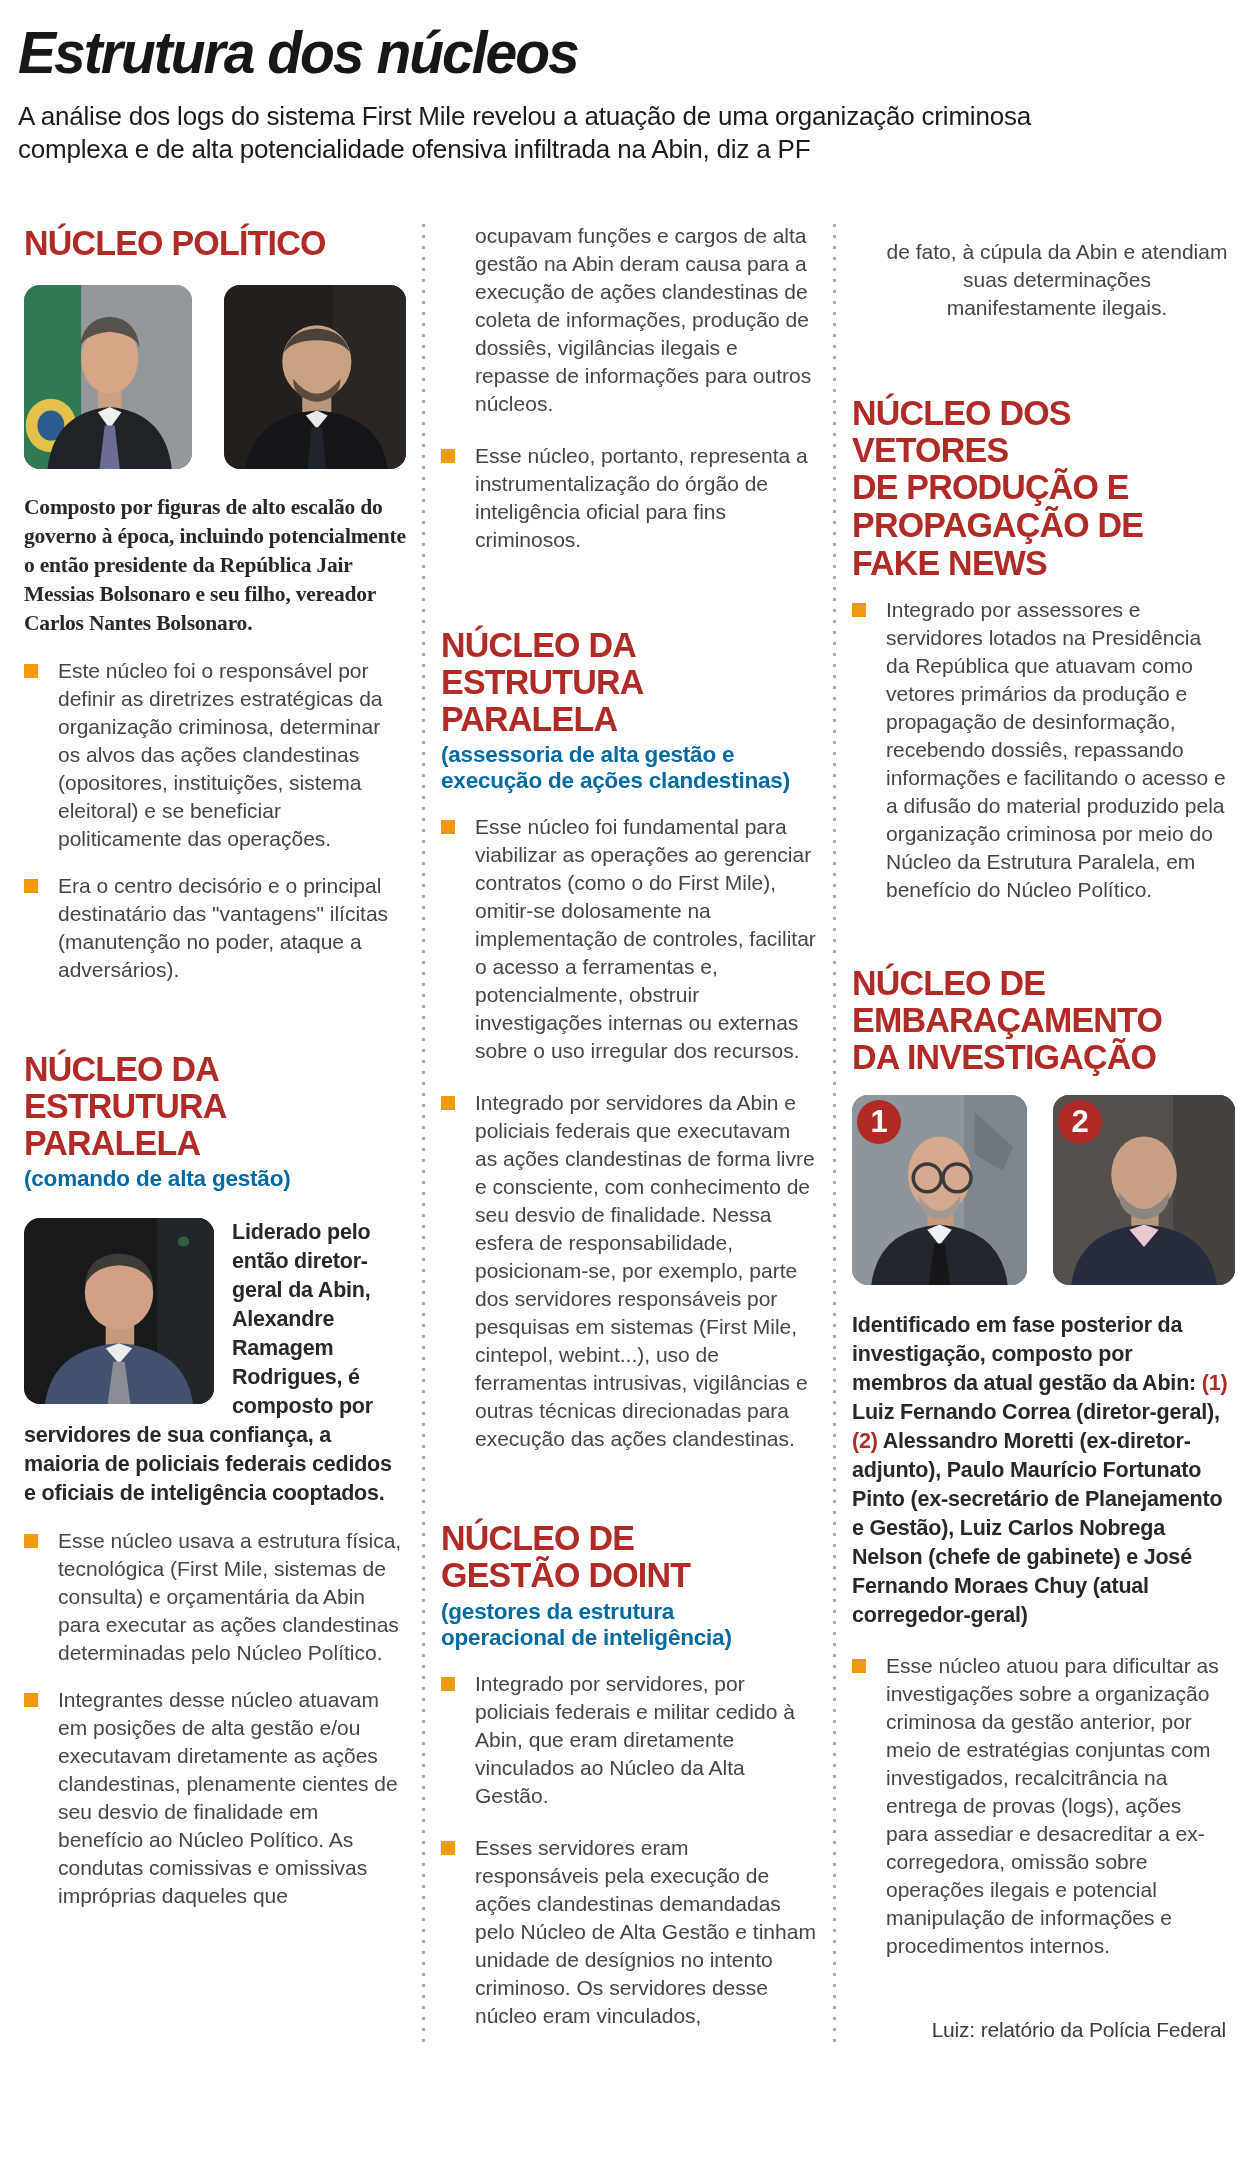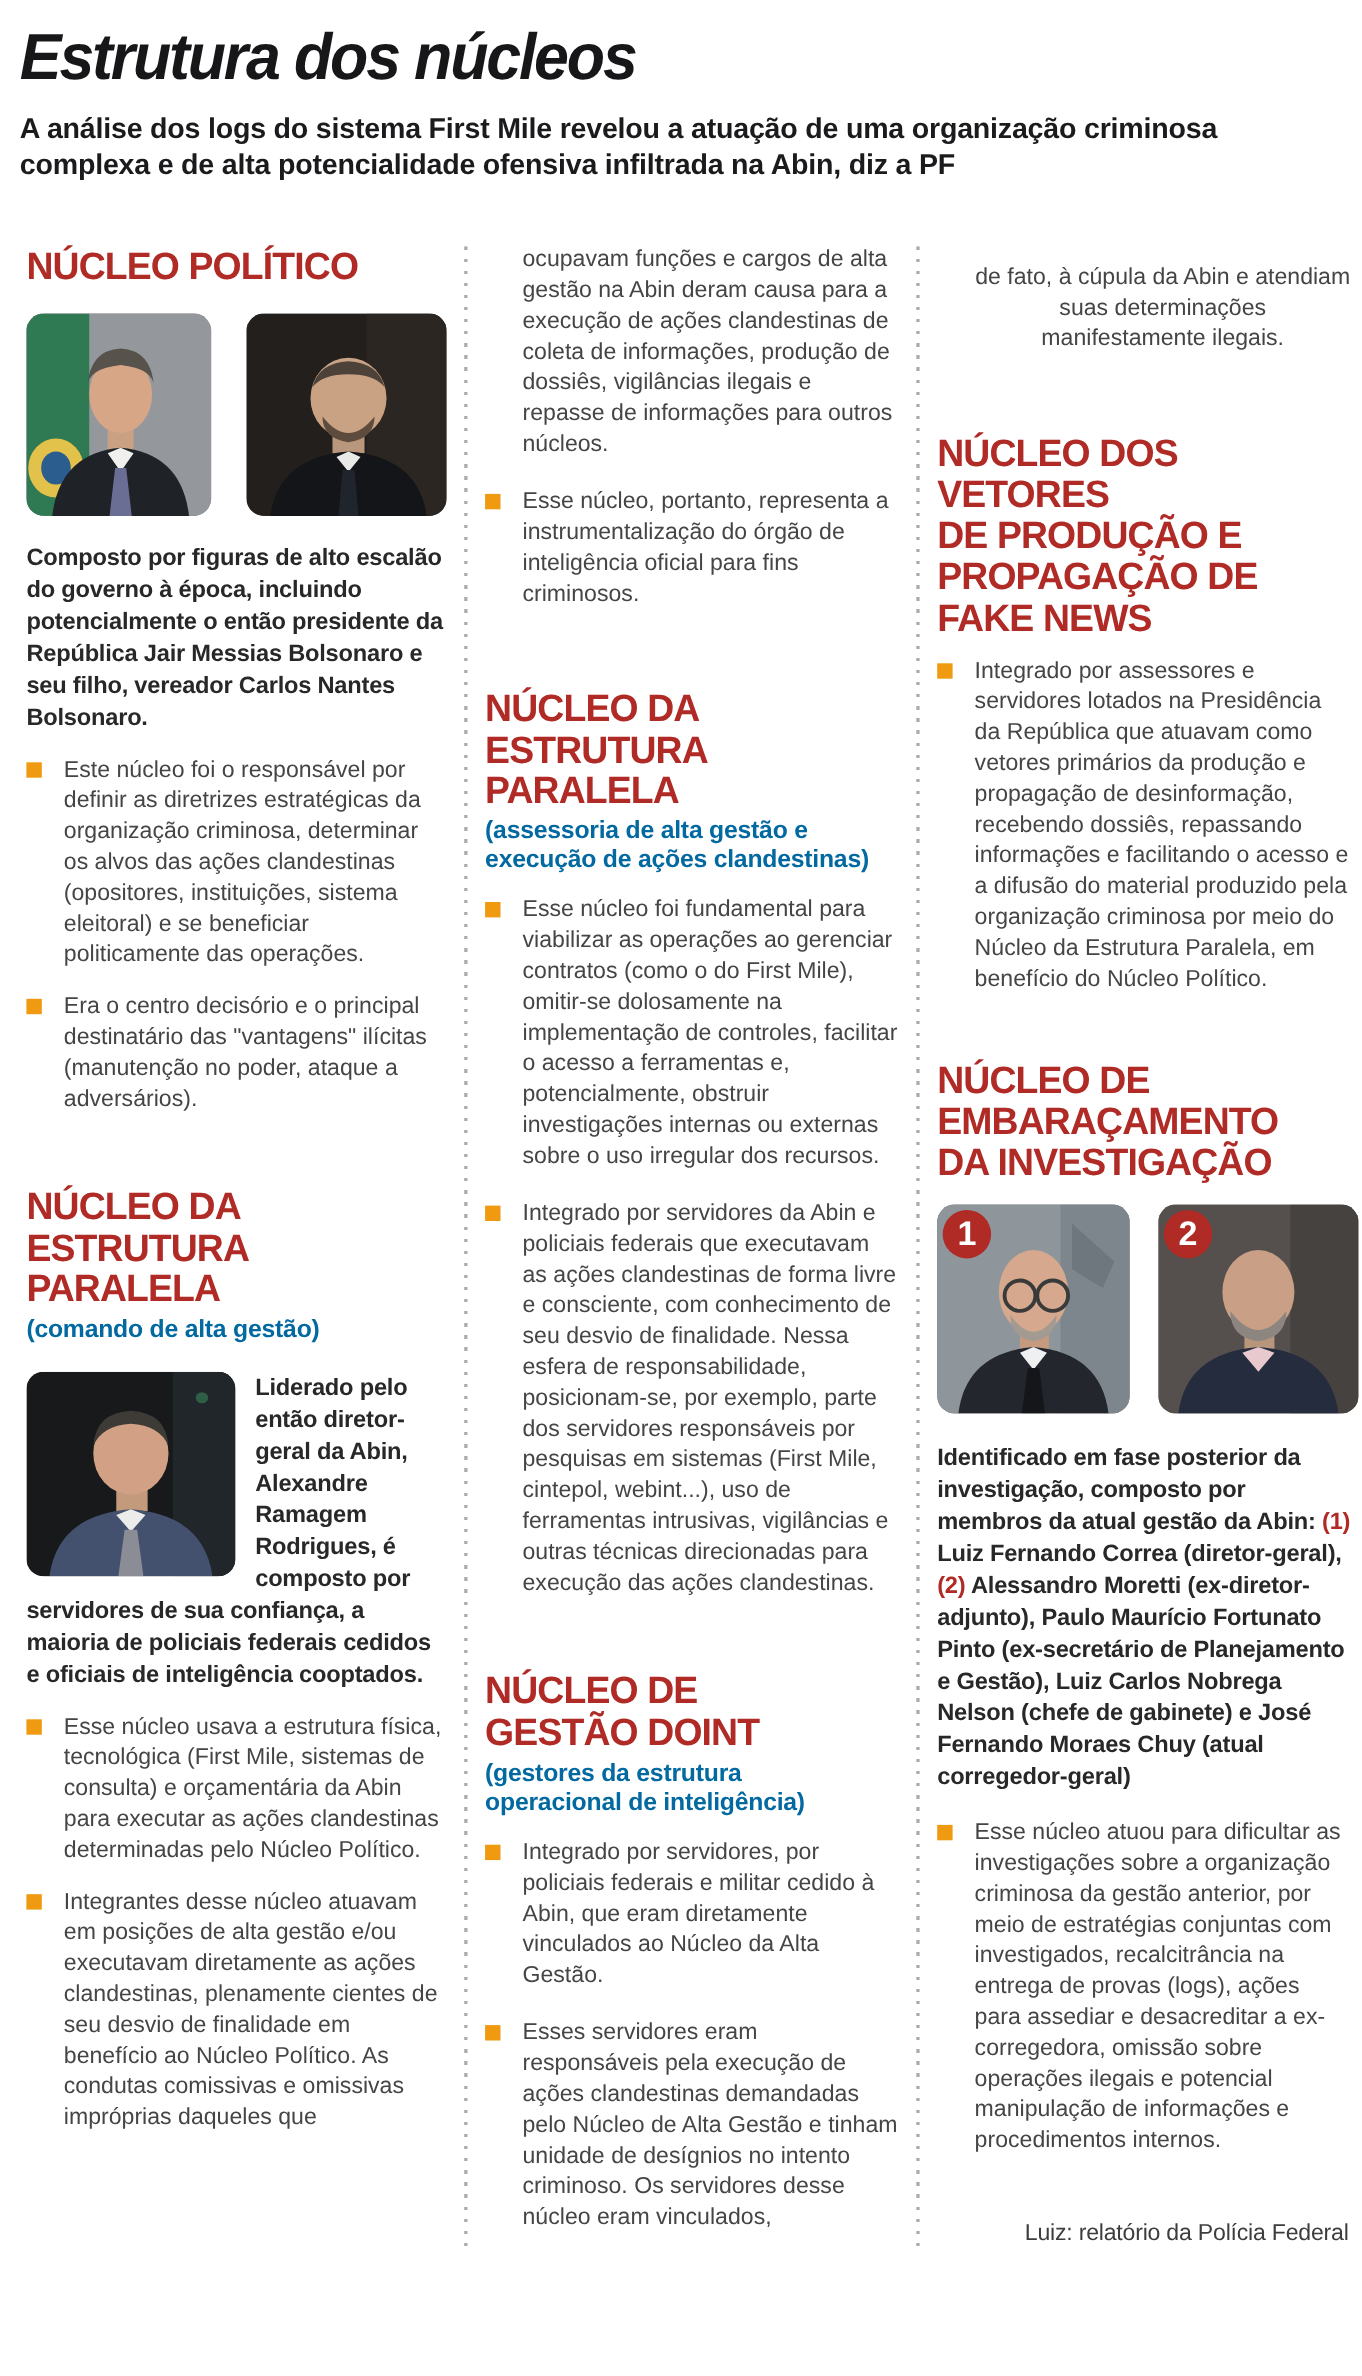--- a/index.html
+++ b/index.html
@@ -14,21 +14,21 @@
     width:1238px;height:2160px;overflow:hidden;position:relative;
     font-family:"Liberation Sans",sans-serif;color:var(--body-text);
   }
   
   .masthead{padding:22px 20px 0 18px;}
   .title{
     font-style:italic;font-weight:900;font-size:57px;line-height:1.05;
     letter-spacing:-2px;color:#17171a;transform:scaleY(1.04);transform-origin:left top;
   }
   .subtitle{
-    margin-top:18px;font-weight:700;font-size:26px;line-height:1.27;
+    margin-top:18px;font-weight:400;font-size:26px;line-height:1.27;
     color:#1b1b1e;max-width:1125px;letter-spacing:-0.2px;
   }
   
   .columns{display:flex;margin-top:54px;padding-left:24px;align-items:stretch;}
   .col{flex:none;}
   .col1{width:382px;}
   .col2{width:376px;}
   .col3{width:376px;}
   .vdots{
     flex:none;width:3px;margin:4px 16px 0 16px;
@@ -67,21 +67,21 @@
     background:var(--heading-red);color:#fff;font-weight:800;font-size:31px;
     display:flex;align-items:center;justify-content:center;
   }
   .media{overflow:hidden;} 
   .media .photo{float:left;margin:0 18px 8px 0;}
   .source{
     margin-top:58px;text-align:right;font-size:21px;color:#3d3d3d;
     padding-right:2px;letter-spacing:-0.2px;
   }
   
-  .mt14{margin-top:14px;} .mt20{margin-top:20px;} .mt24{margin-top:24px;}
+  .mt14{margin-top:14px;} .mt20{margin-top:20px;} .mt24{margin-top:24px;font-family:Liberation Serif, serif;}
   .mt26{margin-top:26px;} .mt60{margin-top:60px;} .mt66{margin-top:66px;}
   .mt72{margin-top:72px;}
 </style>
 </head>
 <body>
 
 <header class="masthead">
   <h1 class="title">Estrutura dos núcleos</h1>
   <p class="subtitle">A análise dos logs do sistema First Mile revelou a atuação de uma organização criminosa complexa e de alta potencialidade ofensiva infiltrada na Abin, diz a PF</p>
 </header>

